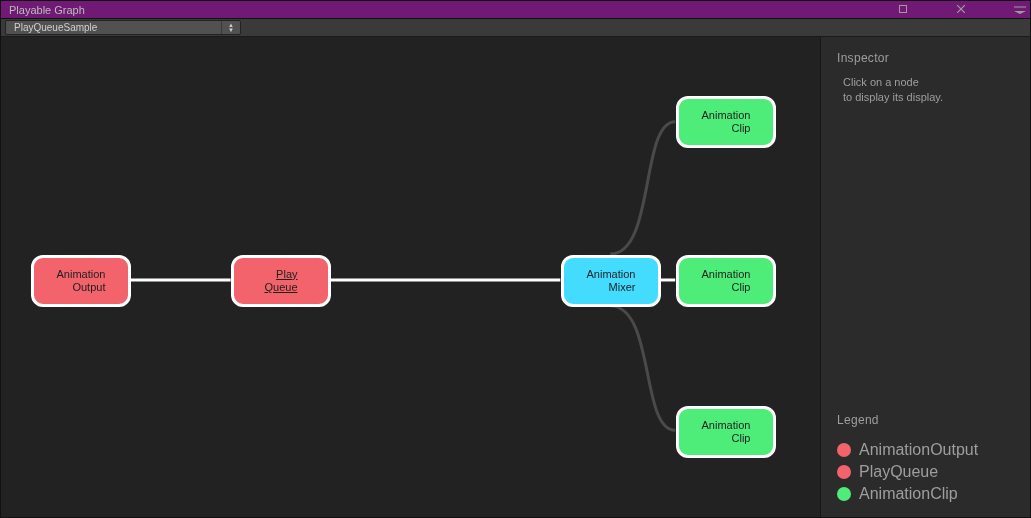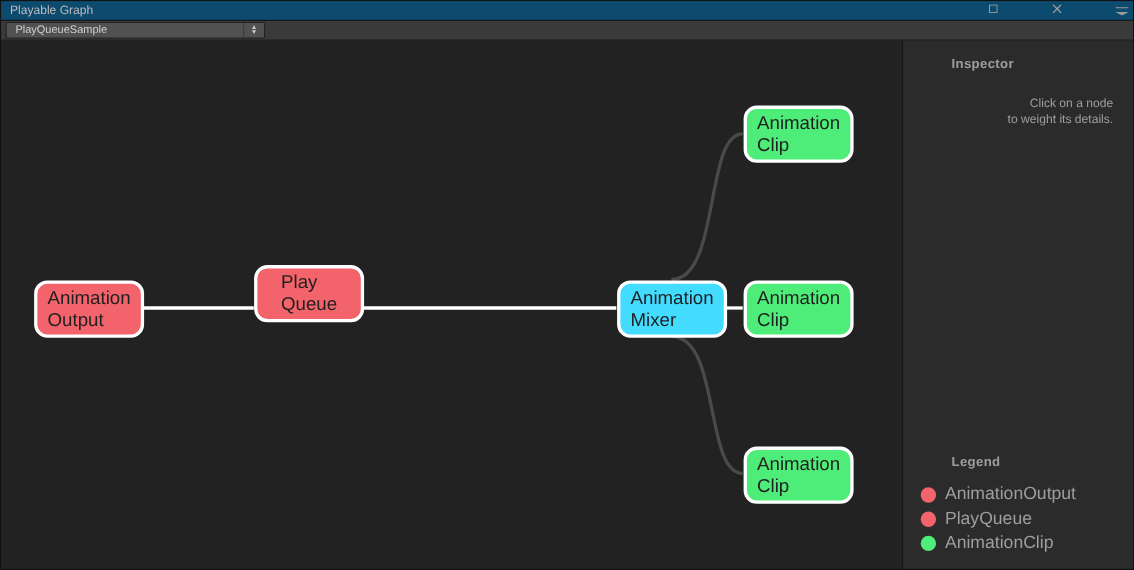--- a/index.html
+++ b/index.html
@@ -8,21 +8,21 @@
 
   .window {
     position: absolute; inset: 0;
     border: 1px solid #111;
     background: #222222;
   }
 
   
   .title-bar {
     height: 18px;
-    background: #0c4a6e;
+    background: #701a75;
     border-bottom: 1px solid #111;
     display: flex; align-items: center;
     padding: 0 4px 0 8px;
     font-size: 11px;
     color: #bcbcbc;
     gap: 44px;
   }
   .title-bar .spacer { flex: 1; }
   .win-ctrl { width: 14px; text-align: center; cursor: pointer; color: #9c9c9c; font-size: 10px; line-height: 1; }
   .win-ctrl.menu-icon svg { display: block; margin-left: 2px; }
@@ -72,52 +72,50 @@
     position: absolute; inset: 0; width: 100%; height: 100%;
     pointer-events: none;
   }
 
   .node {
     position: absolute;
     width: 100px; height: 52px;
     border: 3px solid #ffffff;
     border-radius: 12px;
     display: flex; align-items: center; justify-content: center;
-    text-align: left;
-    font-size: 17px;
+    text-align: right;
+    font-size: 11px;
     line-height: 1.2;
     color: #1f1f1f;
     cursor: pointer;
     white-space: pre;
   }
   .node.red   { background: #f2636b; }
   .node.cyan  { background: #43dcff; }
   .node.green { background: #4eec79; }
 
   
   .sidebar {
     width: 210px;
     background: #2b2b2b;
     border-left: 1px solid #161616;
     padding: 14px 12px 12px 16px;
     font-size: 11px;
     color: #9e9e9e;
     display: flex; flex-direction: column;
   }
   .sidebar h3 {
-    font-size: 12px; font-weight: bold; color: #9e9e9e;
+    font-size: 12px; font-weight: normal; color: #9e9e9e;
     margin-bottom: 6px;
     letter-spacing: 0.3px;
-    margin-left: 28px;
   }
   .inspector-hint {
-    font-size: 11px; text-align: right; color: #9e9e9e;
+    font-size: 11px; text-align: left; color: #9e9e9e;
     line-height: 1.35;
     padding: 4px 6px 0 6px;
-    margin-top: 12px;
   }
   .sidebar .gap { flex: 1; }
 
   .legend-list { margin-top: 6px; }
   .legend-item {
     display: flex; align-items: center;
     height: 22px;
     font-size: 16px;
     color: #9e9e9e;
   }
@@ -195,37 +193,37 @@
 
         <path d="M610 218 C655 218 640 85 675 85" stroke="#4a4a4a" stroke-width="3" fill="none"></path>
 
         <path d="M660 244 L675 244" stroke="#ffffff" stroke-width="3" fill="none"></path>
 
         <path d="M610 270 C655 270 640 395 675 395" stroke="#4a4a4a" stroke-width="3" fill="none"></path>
       </svg>
 
       <div class="node red" style="left:30px;  top:218px;"><span>Animation
 Output</span></div>
-      <div class="node red" style="left:230px; top:204px;"><span>Play
+      <div class="node red" style="left:230px; top:218px;text-decoration:underline;"><span>Play
 Queue</span></div>
       <div class="node cyan" style="left:560px; top:218px;"><span>Animation
 Mixer</span></div>
       <div class="node green" style="left:675px; top:59px;"><span>Animation
 Clip</span></div>
       <div class="node green" style="left:675px; top:218px;"><span>Animation
 Clip</span></div>
       <div class="node green" style="left:675px; top:369px;"><span>Animation
 Clip</span></div>
     </div>
 
     <div class="sidebar">
       <h3>Inspector</h3>
       <div class="inspector-hint">
         <span>Click on a node</span><br>
-        <span>to weight its details.</span>
+        <span>to display its display.</span>
       </div>
 
       <div class="gap"></div>
 
       <h3>Legend</h3>
       <div class="legend-list">
         <div class="legend-item">
             <span class="swatch red"></span>
             <span>AnimationOutput</span>
           </div>

